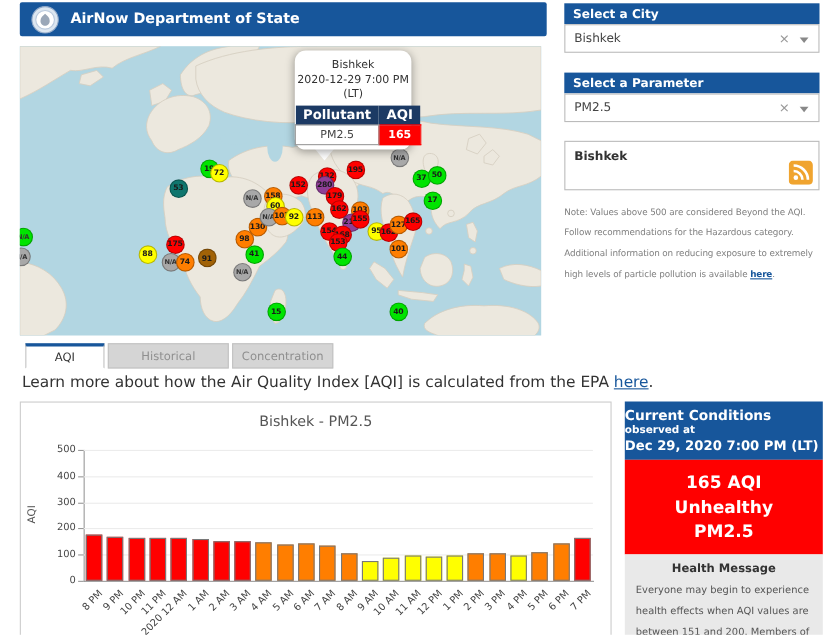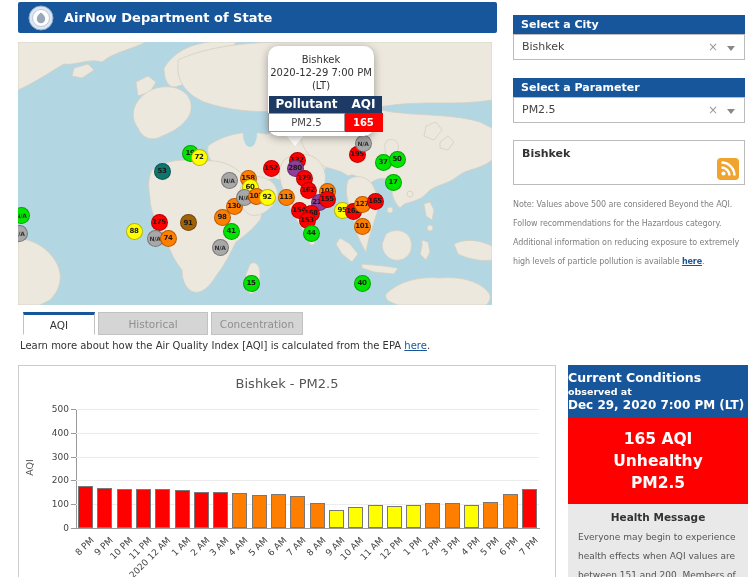--- a/index.html
+++ b/index.html
@@ -26,38 +26,38 @@
   .popup td{border:1px solid #999;padding:2px 7px;background:#fff;color:#444;}
   .popup td.aqi{background:var(--red);color:#fff;font-weight:bold;border-color:var(--red);}
   .popup-tail{position:absolute;left:268px;top:93px;width:0;height:0;border-left:9px solid transparent;
               border-right:9px solid transparent;border-top:11px solid #fff;z-index:5;}
   
   .tabs{position:absolute;left:18px;top:312px;height:23px;display:flex;gap:3px;padding-left:5px;}
   .tab{box-sizing:border-box;background:var(--tabbg);border:1px solid #c2c2c2;color:#8f8f8f;
        font-size:10.5px;display:flex;align-items:center;justify-content:center;cursor:pointer;}
   .tab:nth-child(1){width:72px;} .tab:nth-child(2){width:110px;} .tab:nth-child(3){width:92px;}
   .tab.active{background:#fff;color:#333;border-top:3px solid var(--blue);border-bottom:1px solid #fff;}
-  .learn{position:absolute;left:20px;top:340px;font-size:10px;color:#333;}
+  .learn{position:absolute;left:20px;top:340px;font-size:14px;color:#333;}
   a.lnk{color:var(--link);text-decoration:underline;cursor:pointer;}
   .note a.lnk{font-weight:bold;}
   
   .chart-card{position:absolute;left:18px;top:365px;width:538px;height:235px;background:#fff;
               border:1px solid #ccc;box-sizing:border-box;overflow:hidden;}
   .chart-title{text-align:center;margin-top:10px;font-size:13px;color:#555;}
   .plot{position:absolute;left:57px;top:43px;width:463px;height:119px;border-left:1px solid #999;
         border-bottom:1px solid #999;box-sizing:content-box;}
   .gridline{position:absolute;left:57px;width:463px;height:1px;background:#ececec;}
   .ytick{position:absolute;left:19px;width:31px;text-align:right;font-size:9px;color:#444;}
   .ytickmark{position:absolute;left:52px;width:5px;height:1px;background:#999;}
   .ylab{position:absolute;left:2px;top:96px;transform:rotate(-90deg);font-size:9.5px;color:#555;}
   .bar{position:absolute;width:15px;border:1px solid #787878;box-sizing:border-box;}
   .xtick{position:absolute;top:169px;font-size:9px;color:#444;white-space:nowrap;
          transform:rotate(-45deg);transform-origin:100% 0;}
   
-  .sidebar{position:absolute;left:513px;top:3px;width:232px;height:260px;margin-top:12px;}
+  .sidebar{position:absolute;left:513px;top:3px;width:232px;height:260px;}
   .sb-head{position:absolute;left:0;right:0;background:var(--blue);color:#fff;font-size:11px;
            font-weight:bold;line-height:19px;height:19px;padding:0 8px;box-sizing:border-box;}
   .sb-select{position:absolute;left:0;right:0;height:26px;border:1px solid #bbb;background:#fff;
              font-size:11px;color:#444;line-height:24px;padding:0 8px;box-sizing:border-box;cursor:pointer;}
   .sb-clear{position:absolute;right:26px;top:0;color:#999;font-size:12px;cursor:pointer;}
   .sb-caret{position:absolute;right:9px;top:11px;width:0;height:0;border-left:4px solid transparent;
             border-right:4px solid transparent;border-top:5px solid #888;}
   .rss-box{position:absolute;top:125px;left:0;right:0;height:45px;border:1px solid #bbb;background:#fff;
            padding:6px 8px;box-sizing:border-box;font-size:11px;font-weight:bold;color:#333;}
   .rss-ico{position:absolute;right:5px;bottom:4px;cursor:pointer;}
@@ -125,35 +125,35 @@
   <div id="markers">
       <div class="marker na" style="left: -5.5px; top: 164.5px; background: rgb(0, 228, 0);">N/A</div>
       <div class="marker na" style="left: -7.5px; top: 182.5px; background: rgb(168, 168, 168);">N/A</div>
       <div class="marker" style="left: 163.5px; top: 102.5px; background: rgb(0, 228, 0);">19</div>
       <div class="marker" style="left: 172.5px; top: 106.5px; background: rgb(255, 255, 0);">72</div>
       <div class="marker" style="left: 135.5px; top: 120.5px; background: #0f766e;">53</div>
       <div class="marker" style="left: 107.5px; top: 180.5px; background: rgb(255, 255, 0);">88</div>
       <div class="marker" style="left: 132.5px; top: 171.5px; background: rgb(255, 0, 0);">175</div>
       <div class="marker na" style="left: 128.5px; top: 187.5px; background: rgb(168, 168, 168);">N/A</div>
       <div class="marker" style="left: 141.5px; top: 187.5px; background: rgb(255, 126, 0);">74</div>
-      <div class="marker" style="left: 161.5px; top: 172px; background: #a16207;">91</div>
+      <div class="marker" style="left: 161.5px; top: 184px; background: #a16207;">91</div>
       <div class="marker" style="left: 195.5px; top: 166.5px; background: rgb(255, 126, 0);">98</div>
       <div class="marker" style="left: 207.5px; top: 155.5px; background: rgb(255, 126, 0);">130</div>
       <div class="marker" style="left: 204.5px; top: 180.5px; background: rgb(0, 228, 0);">41</div>
       <div class="marker na" style="left: 193.5px; top: 196.5px; background: rgb(168, 168, 168);">N/A</div>
       <div class="marker na" style="left: 202.5px; top: 129.5px; background: rgb(168, 168, 168);">N/A</div>
       <div class="marker" style="left: 221.5px; top: 127.5px; background: rgb(255, 126, 0);">158</div>
       <div class="marker" style="left: 223.5px; top: 136.5px; background: rgb(255, 255, 0);">60</div>
       <div class="marker na" style="left: 217.5px; top: 146.5px; background: rgb(168, 168, 168);">N/A</div>
       <div class="marker" style="left: 229.5px; top: 145.5px; background: rgb(255, 126, 0);">103</div>
       <div class="marker" style="left: 240.5px; top: 146.5px; background: rgb(255, 255, 0);">92</div>
       <div class="marker" style="left: 244.5px; top: 117.5px; background: rgb(255, 0, 0);">152</div>
       <div class="marker" style="left: 270.5px; top: 109.5px; background: rgb(255, 0, 0);">132</div>
       <div class="marker" style="left: 268.5px; top: 117.5px; background: rgb(143, 63, 151);">280</div>
-      <div class="marker" style="left: 296.5px; top: 103.5px; background: rgb(255, 0, 0); margin-left: 34px;">195</div>
+      <div class="marker" style="left: 296.5px; top: 103.5px; background: rgb(255, 0, 0);">195</div>
       <div class="marker" style="left: 277.5px; top: 127.5px; background: rgb(255, 0, 0);">179</div>
       <div class="marker" style="left: 281.5px; top: 139.5px; background: rgb(255, 0, 0);">162</div>
       <div class="marker" style="left: 300.5px; top: 140.5px; background: rgb(255, 126, 0);">103</div>
       <div class="marker" style="left: 259.5px; top: 146.5px; background: rgb(255, 126, 0);">113</div>
       <div class="marker" style="left: 292.5px; top: 151.5px; background: rgb(143, 63, 151);">215</div>
       <div class="marker" style="left: 300.5px; top: 148.5px; background: rgb(255, 0, 0);">155</div>
       <div class="marker" style="left: 272.5px; top: 159.5px; background: rgb(255, 0, 0);">154</div>
       <div class="marker" style="left: 284.5px; top: 162.5px; background: rgb(255, 0, 0);">168</div>
       <div class="marker" style="left: 280.5px; top: 169.5px; background: rgb(255, 0, 0);">153</div>
       <div class="marker" style="left: 284.5px; top: 182.5px; background: rgb(0, 228, 0);">44</div>

